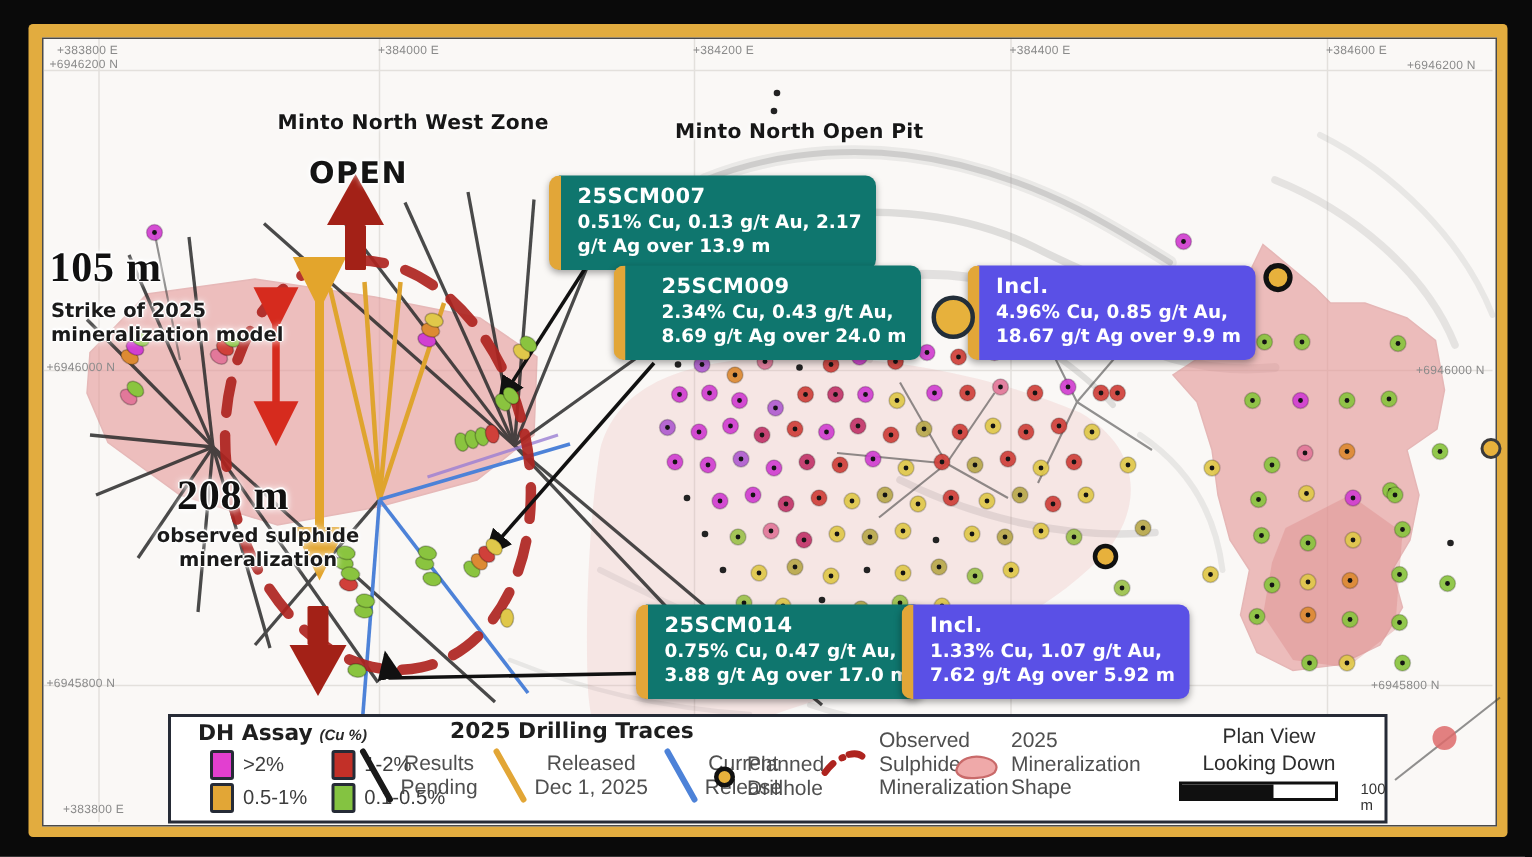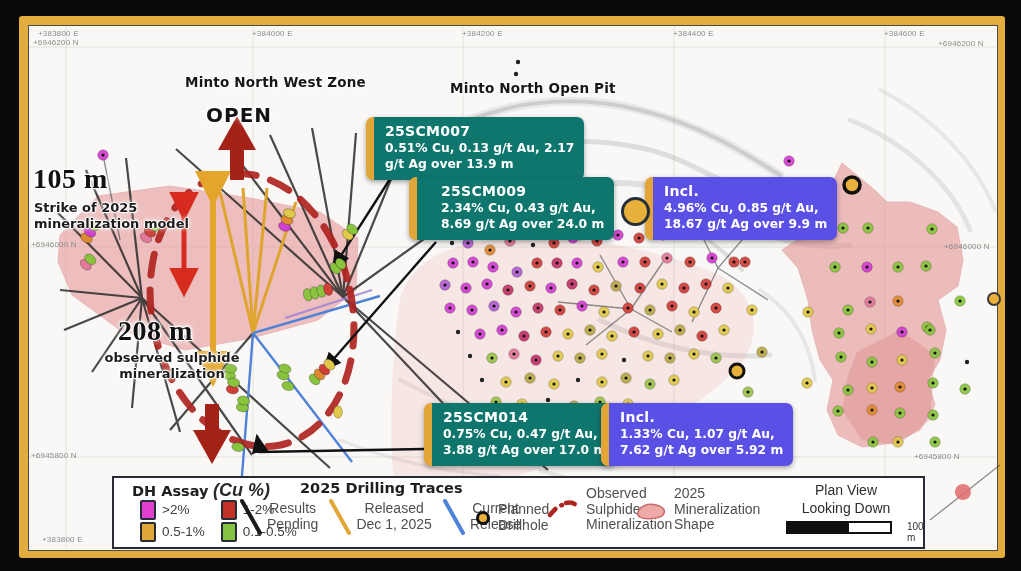--- a/index.html
+++ b/index.html
@@ -28,21 +28,21 @@
   .callout.purple{background:#5A50E6;}
   .callout .ttl{font-weight:800;font-size:14px;margin-bottom:2px;letter-spacing:.3px;}
   .callout .ln{font-weight:700;font-size:12.3px;line-height:1.3;white-space:nowrap;}
   #incl-dot{position:absolute;left:621px;top:197px;width:23px;height:23px;border-radius:50%;
             background:#E7B13C;border:3.5px solid #232e39;z-index:6;}
 
   #legend{position:absolute;left:112px;top:476px;width:809px;height:69px;background:#fff;
           border:2.5px solid #262b36;z-index:7;}
   #legend .abs{position:absolute;}
   .lg-h{font-family:"DejaVu Sans","Liberation Sans",sans-serif;font-weight:700;color:#1e1e1e;font-size:14.5px;white-space:nowrap;}
-  .lg-sub{font-style:italic;font-weight:700;font-size:18px;color:#2a2a2a;margin-top:45px;}
+  .lg-sub{font-style:italic;font-weight:700;font-size:10px;color:#2a2a2a;margin-top:45px;}
   .lg-item-label{color:#4f4f4f;font-size:14px;line-height:1.12;white-space:nowrap;}
   .lg-assay-row{display:flex;align-items:center;gap:6px;height:19px;}
   .lg-swatch{width:12px;height:16px;border:2px solid #262b36;border-radius:2px;flex:0 0 auto;}
   .lg-assay-label{color:#3d3d3d;font-size:13.5px;white-space:nowrap;}
   .scalebar{position:absolute;width:102px;height:9px;border:2px solid #101010;background:#fff;}
   .scalebar .fill{position:absolute;left:0;top:0;bottom:0;width:60%;background:#101010;}
 </style>
 </head>
 <body>
 

